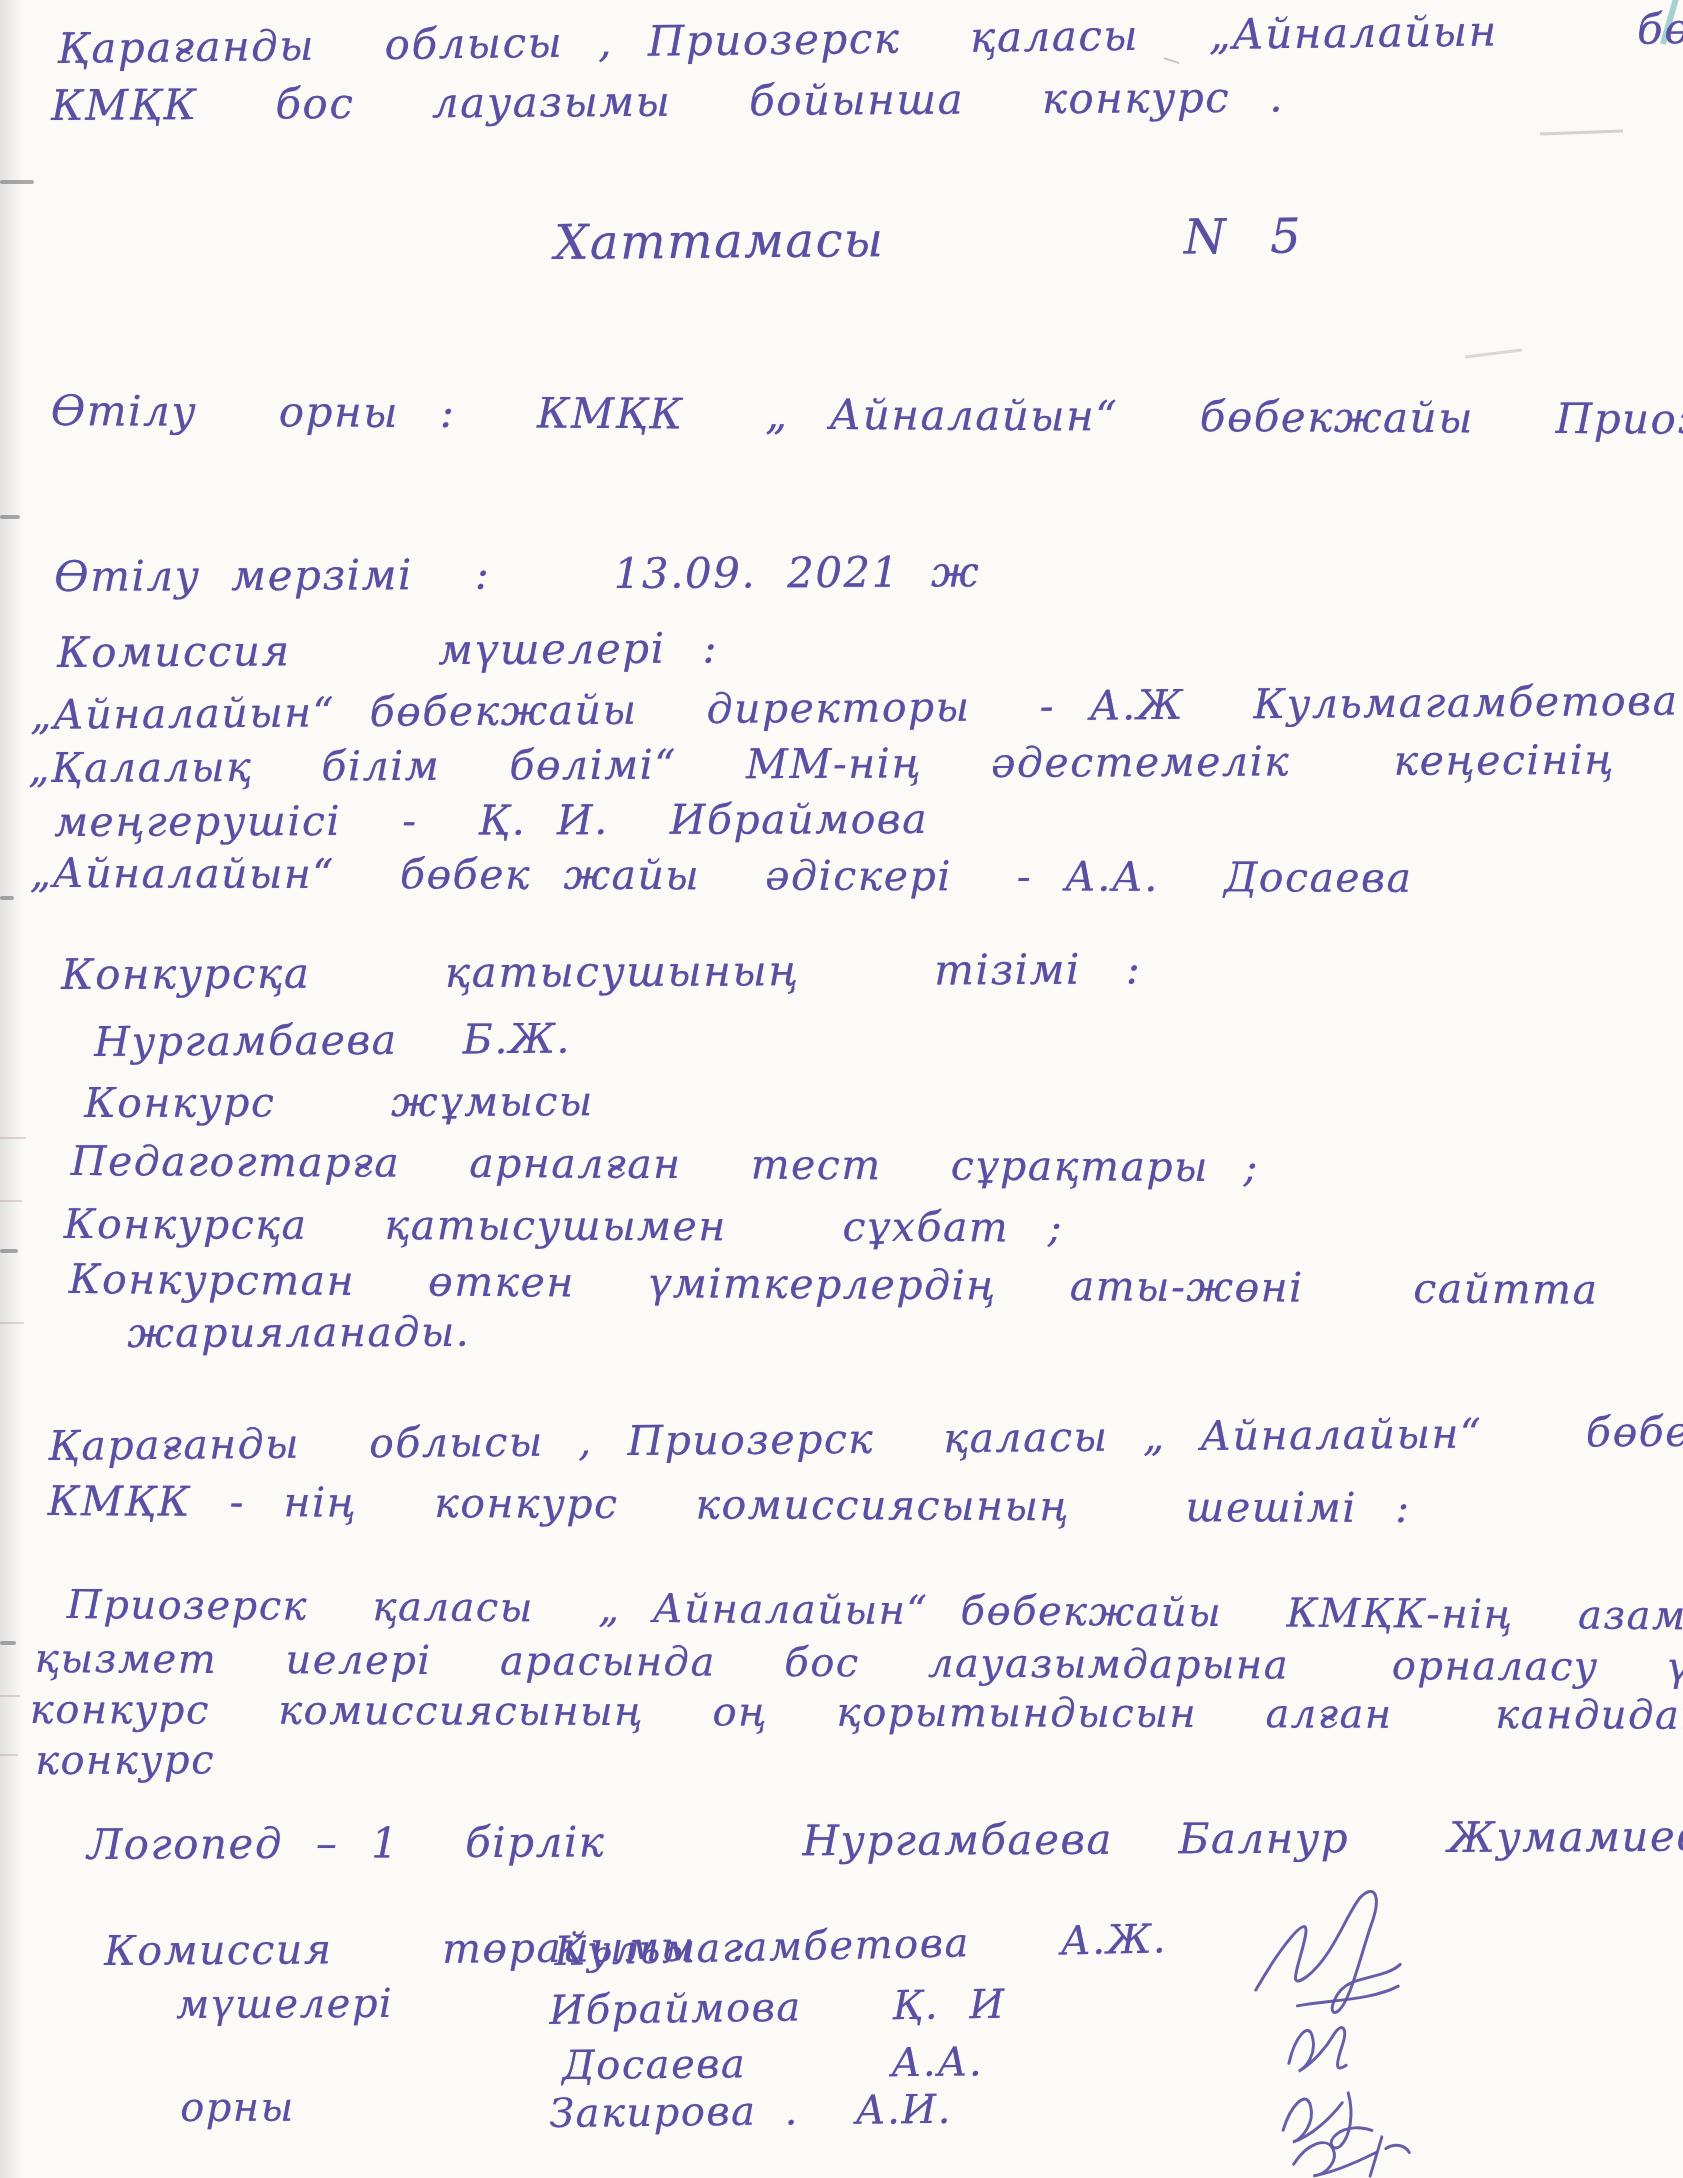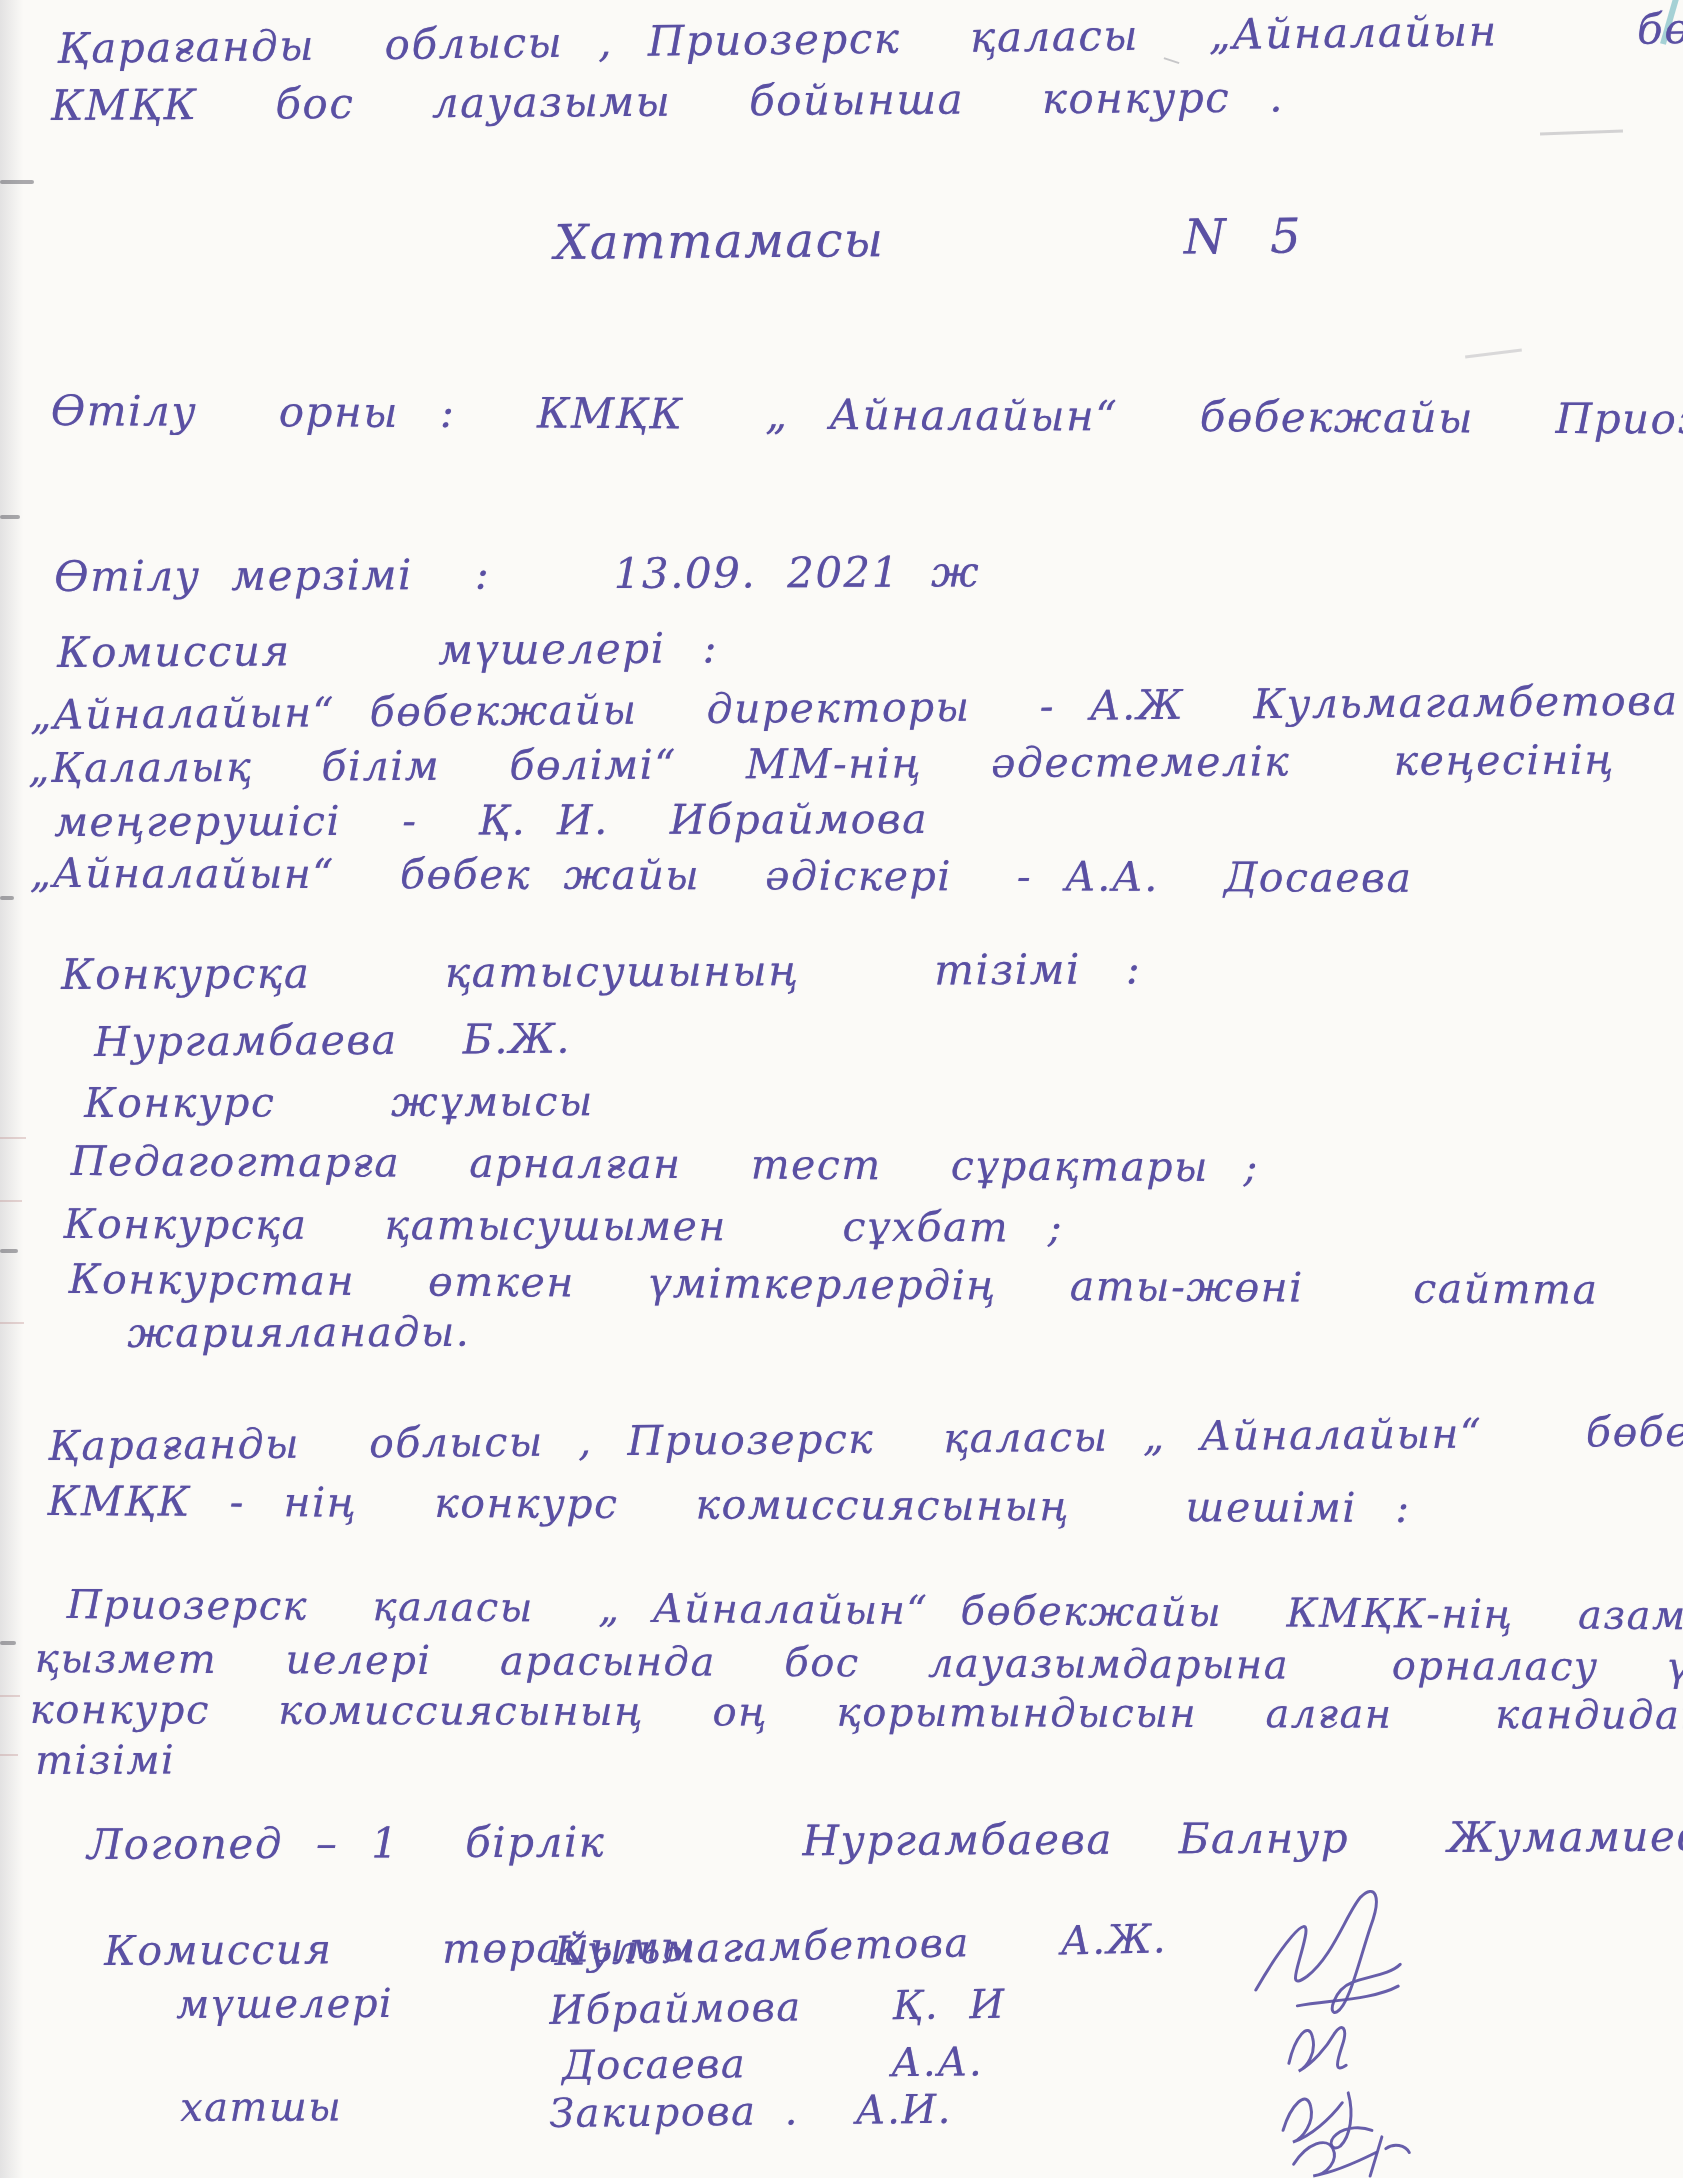--- a/index.html
+++ b/index.html
@@ -81,33 +81,33 @@
   <div class="hw" style="left:64px; top:1202px; font-size:41px; --r:0.2deg; word-spacing:24px;">Конкурсқа  қатысушымен   сұхбат ;</div>
   <div class="hw" style="left:69px; top:1257px; font-size:41px; --r:0.4deg; word-spacing:22px;">Конкурстан  өткен  үміткерлердің  аты-жөні   сайтта</div>
   <div class="hw" style="left:127px; top:1311px; font-size:41px; --r:-0.2deg;">жарияланады.</div>
 
   <div class="hw" style="left:48px; top:1424px; font-size:41px; --r:-0.5deg; word-spacing:20px;">Қарағанды  облысы , Приозерск  қаласы „ Айналайын“   бөбек жайы</div>
   <div class="hw" style="left:48px; top:1479px; font-size:41px; --r:0.3deg; word-spacing:24px;">КМҚК - нің  конкурс  комиссиясының   шешімі :</div>
 
   <div class="hw" style="left:67px; top:1582px; font-size:40px; --r:0.4deg; word-spacing:18px;">Приозерск  қаласы  „ Айналайын“ бөбекжайы  КМҚК-нің  азаматтық</div>
   <div class="hw" style="left:35px; top:1636px; font-size:40px; --r:0.3deg; word-spacing:20px;">қызмет  иелері  арасында  бос  лауазымдарына   орналасу  үшін</div>
   <div class="hw" style="left:30px; top:1687px; font-size:40px; --r:0.2deg; word-spacing:20px;">конкурс  комиссиясының  оң  қорытындысын  алған   кандидаты</div>
-  <div class="hw" style="left:35px; top:1738px; font-size:40px; --r:-0.2deg;">тізімі</div>
+  <div class="hw" style="left:35px; top:1738px; font-size:40px; --r:-0.2deg;">конкурс</div>
 
   <div class="hw" style="left:87px; top:1822px; font-size:42px; --r:-0.3deg; word-spacing:18px;">Логопед – 1  бірлік      Нургамбаева  Балнур   Жумамиевна</div>
 
   <div class="hw" style="left:104px; top:1929px; font-size:41px; --r:-0.4deg; word-spacing:22px;">Комиссия   төрайымы :</div>
   <div class="hw" style="left:554px; top:1929px; font-size:40px; --r:-1.2deg; word-spacing:16px;">Кульмагамбетова   А.Ж.</div>
 
   <div class="hw" style="left:176px; top:1982px; font-size:40px; --r:-0.3deg;">мүшелері</div>
   <div class="hw" style="left:549px; top:1988px; font-size:40px; --r:-0.8deg; word-spacing:16px;">Ибраймова   Қ. И</div>
 
   <div class="hw" style="left:562px; top:2043px; font-size:40px; --r:-0.5deg; word-spacing:22px;">Досаева    А.А.</div>
 
-  <div class="hw" style="left:180px; top:2085px; font-size:40px; --r:-0.2deg;">хатшы</div>
+  <div class="hw" style="left:180px; top:2085px; font-size:40px; --r:-0.2deg;">орны</div>
   <div class="hw" style="left:549px; top:2091px; font-size:40px; --r:-0.6deg; word-spacing:14px;">Закирова .  А.И.</div>
 
   <svg class="sig" style="left:1240px; top:1879px;" width="178" height="141" viewBox="0 0 180 142">
     <path d="M16 112 C40 70 72 28 66 58 C60 88 46 114 68 98 C94 78 108 34 122 18 C136 4 144 16 132 48 C120 84 110 128 98 134 C88 139 94 112 114 104 C130 98 152 96 162 86"></path>
     <path d="M58 128 C92 122 134 122 160 108"></path>
   </svg>
 
   <svg class="sig" style="left:1277px; top:2006px;" width="85" height="81" viewBox="0 0 86 82">
     <path d="M12 58 C18 32 32 14 36 32 C40 48 30 62 22 66 C36 58 50 42 58 28 C66 16 72 22 66 40 C60 58 58 68 70 60"></path>
   </svg>

